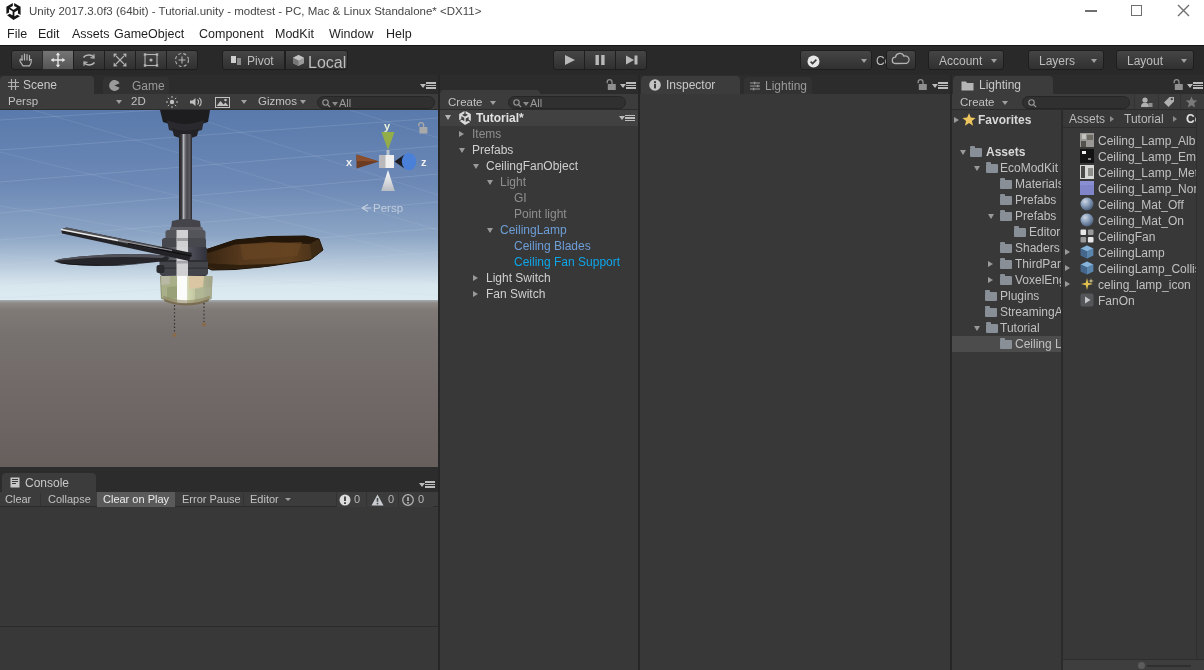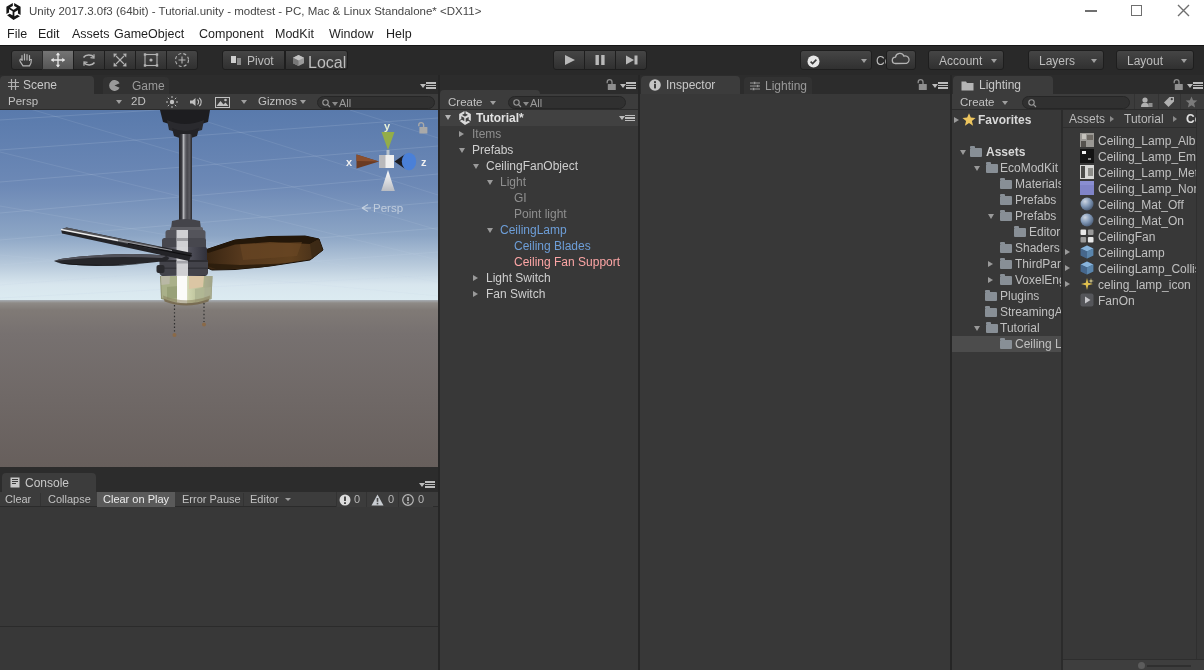--- a/index.html
+++ b/index.html
@@ -487,21 +487,21 @@
     <div class="row txt" style="left:32px;top:68px;color:#cfcfcf;">Prefabs</div>
     <div class="tri-d" style="left:33px;top:88.5px;border-top-color:#9a9a9a;"></div>
     <div class="row txt" style="left:46px;top:84px;color:#cfcfcf;">CeilingFanObject</div>
     <div class="tri-d" style="left:47px;top:104.5px;border-top-color:#9a9a9a;"></div>
     <div class="row txt" style="left:60px;top:100px;color:#8f8f8f;">Light</div>
     <div class="row txt" style="left:74px;top:116px;color:#8f8f8f;">GI</div>
     <div class="row txt" style="left:74px;top:132px;color:#8f8f8f;">Point light</div>
     <div class="tri-d" style="left:47px;top:152.5px;border-top-color:#9a9a9a;"></div>
     <div class="row txt" style="left:60px;top:148px;color:#6d9ed8;">CeilingLamp</div>
     <div class="row txt" style="left:74px;top:164px;color:#6d9ed8;">Ceiling Blades</div>
-    <div class="row txt" style="left:74px;top:180px;color:#fca5a5;">Ceiling Fan Support</div>
+    <div class="row txt" style="left:74px;top:180px;color:#0ea5e9;">Ceiling Fan Support</div>
     <div class="tri-r" style="left:33px;top:199.5px;border-left-color:#9a9a9a;"></div>
     <div class="row txt" style="left:46px;top:196px;color:#cfcfcf;">Light Switch</div>
     <div class="tri-r" style="left:33px;top:215.5px;border-left-color:#9a9a9a;"></div>
     <div class="row txt" style="left:46px;top:212px;color:#cfcfcf;">Fan Switch</div>
   </div>
 </div>
 
 <div class="abs" style="left:640px;top:75px;width:310px;height:595px;background:#383838;">
   <div class="strip" style="left:0;top:0;width:310px;height:19px;"></div>
   <div class="tab sel" style="left:1px;top:0.5px;width:99px;height:18.5px;">

